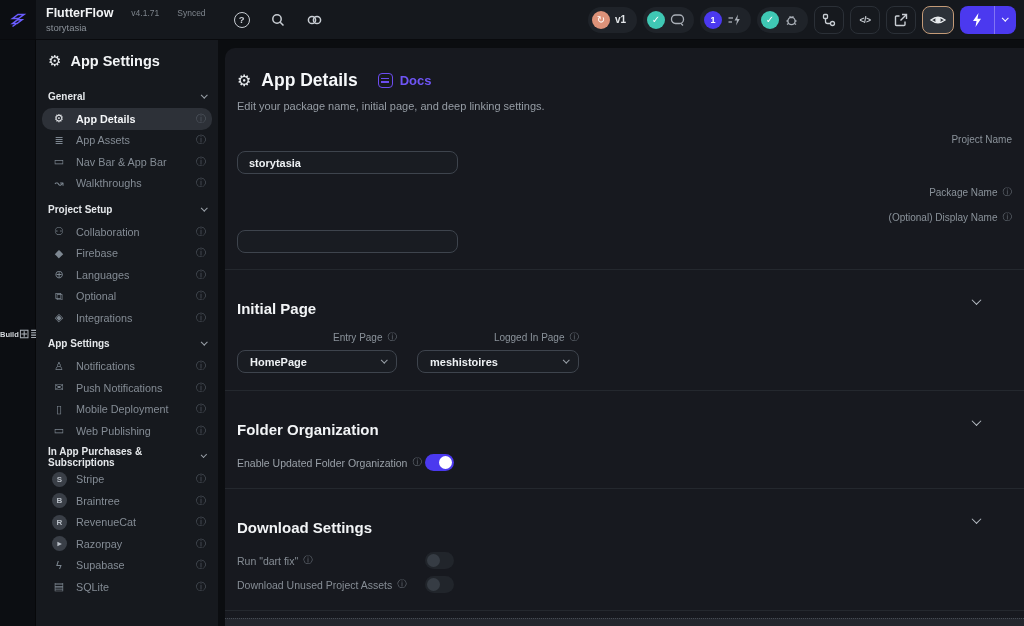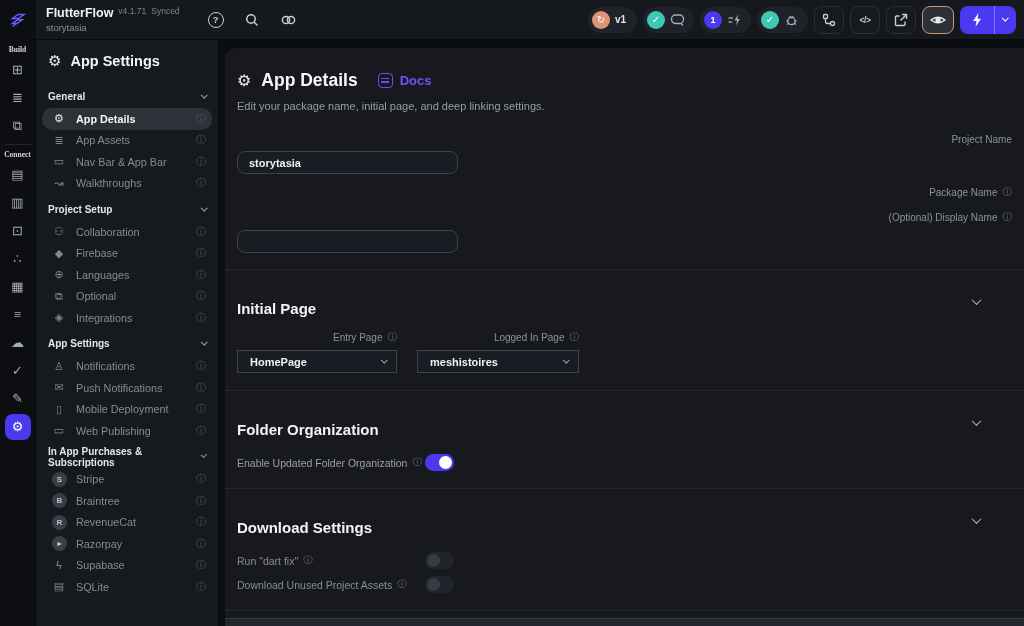--- a/index.html
+++ b/index.html
@@ -5,21 +5,21 @@
   * { margin:0; padding:0; box-sizing:border-box; }
   html,body { width:1024px; height:626px; overflow:hidden; }
   body { position:relative; background:#0b0d10; font-family:"Liberation Sans", sans-serif; color:#e8ebee; }
 
   
   .topbar { position:absolute; left:36px; top:0; right:0; height:40px; background:#15181d;
             border-bottom:1px solid #090a0d; display:flex; align-items:center; padding-right:8px; }
   .logo-cell { position:absolute; left:0; top:0; width:36px; height:40px; background:#0c0e12;
                display:flex; align-items:center; justify-content:center; border-bottom:1px solid #090a0d; }
   .brand { margin-left:10px; }
-  .brand-l1 { display:flex; align-items:flex-start; gap:5px; }
+  .brand-l1 { display:flex; align-items:center; gap:18px; }
   .brand-name { font-size:12.5px; font-weight:bold; color:#f2f4f6; }
   .brand-meta { font-size:8.5px; color:#7e858d; }
   .brand-proj { font-size:9.5px; color:#8a9199; margin-top:2px; }
   .tb-icons { display:flex; align-items:center; gap:20px; margin-left:28px; color:#c9ced4; }
   .help-circ { width:16px; height:16px; border:1.4px solid #c9ced4; border-radius:50%;
                display:flex; align-items:center; justify-content:center; font-size:9.5px; font-weight:bold; }
   .tb-right { margin-left:auto; display:flex; align-items:center; gap:6px; }
   .pill { height:26px; border-radius:13px; background:#1f2329; display:flex; align-items:center;
           gap:5px; padding:0 9px 0 4px; }
   .avatar { width:18px; height:18px; border-radius:50%; display:flex; align-items:center;
@@ -36,22 +36,22 @@
   .runbtn { height:28px; border-radius:8px; background:#4b39ef; display:flex; align-items:stretch; overflow:hidden; }
   .run-bolt { width:34px; display:flex; align-items:center; justify-content:center; }
   .run-div { width:1px; background:rgba(255,255,255,.3); }
   .run-chev { width:21px; display:flex; align-items:center; justify-content:center; }
   .chev { display:inline-block; width:6px; height:6px; border-right:1.6px solid currentColor;
           border-bottom:1.6px solid currentColor; transform:rotate(45deg) translate(-1px,-1px); }
   .chev-sm { width:4.5px; height:4.5px; border-width:1.4px; }
 
   
   .rail { position:absolute; left:0; top:40px; bottom:0; width:36px; background:#0c0e12;
-          display:flex; flex-direction:column; align-items:center; padding-top:3px;
-          border-right:1px solid #07080a;font-family:Liberation Serif, serif; }
+          display:flex; flex-direction:row; align-items:center; padding-top:3px;
+          border-right:1px solid #07080a; }
   .rail-label { font-size:7.5px; font-weight:bold; color:#d4d8dd; margin:2px 0 3px; }
   .rail-div { width:26px; height:1px; background:#22262c; margin:3px 0; }
   .rail-ic { width:26px; height:26px; margin-bottom:2px; display:flex; align-items:center;
              justify-content:center; color:#a7adb5; font-size:13px; }
   .rail-ic.active { background:#4b39ef; border-radius:8px; color:#fff; }
 
   
   .sidebar { position:absolute; left:36px; top:40px; width:182px; bottom:0; background:#16191e; overflow:hidden; }
   .sb-header { padding:12px 12px 9px; display:flex; align-items:center; gap:9px; }
   .sb-gear { font-size:15px; color:#e8ebee; }
@@ -92,21 +92,21 @@
   .f-label { display:flex; align-items:center; gap:5px; font-size:10px; color:#8b939b; margin:12px 0 6px;justify-content:flex-end; }
   .f-label:first-child { margin-top:0; }
   .f-info { font-size:9.5px; color:#6a717a; }
   .f-input { width:221px; height:23px; background:#191c22; border:1px solid #3e444d; border-radius:8px;
              padding:0 11px; display:flex; align-items:center; font-size:11px; font-weight:bold; color:#eef1f4; }
   .section { border-top:1px solid #24282e; padding:30px 12px 17px; position:relative; }
   .s-title { font-size:15px; font-weight:bold; color:#f2f4f6; }
   .s-chev { position:absolute; right:44px; top:21px; color:#b7bdc4; }
   .s-chev .chev { width:7px; height:7px; }
   .cols { display:flex; gap:20px; margin-top:14px; }
-  .select { height:23px; background:#191c22; border:1px solid #3e444d; border-radius:0;
+  .select { height:23px; background:#191c22; border:1px solid #3e444d; border-radius:8px;
             padding:0 10px 0 12px; display:flex; align-items:center; justify-content:space-between;
             font-size:11px; font-weight:bold; color:#eef1f4; }
   .select .chev { color:#9aa1a9; }
   .w160 { width:160px; } .w162 { width:162px; }
   .trow { display:flex; align-items:center; margin-top:16px; }
   .trow + .trow { margin-top:7px; }
   .t-label { width:188px; display:flex; align-items:center; gap:5px; font-size:10.5px; color:#99a0a8; }
   .t-label.dim { color:#868d95; }
   .toggle { width:29px; height:17px; border-radius:9px; position:relative; }
   .toggle.on { background:#4b39ef; }

